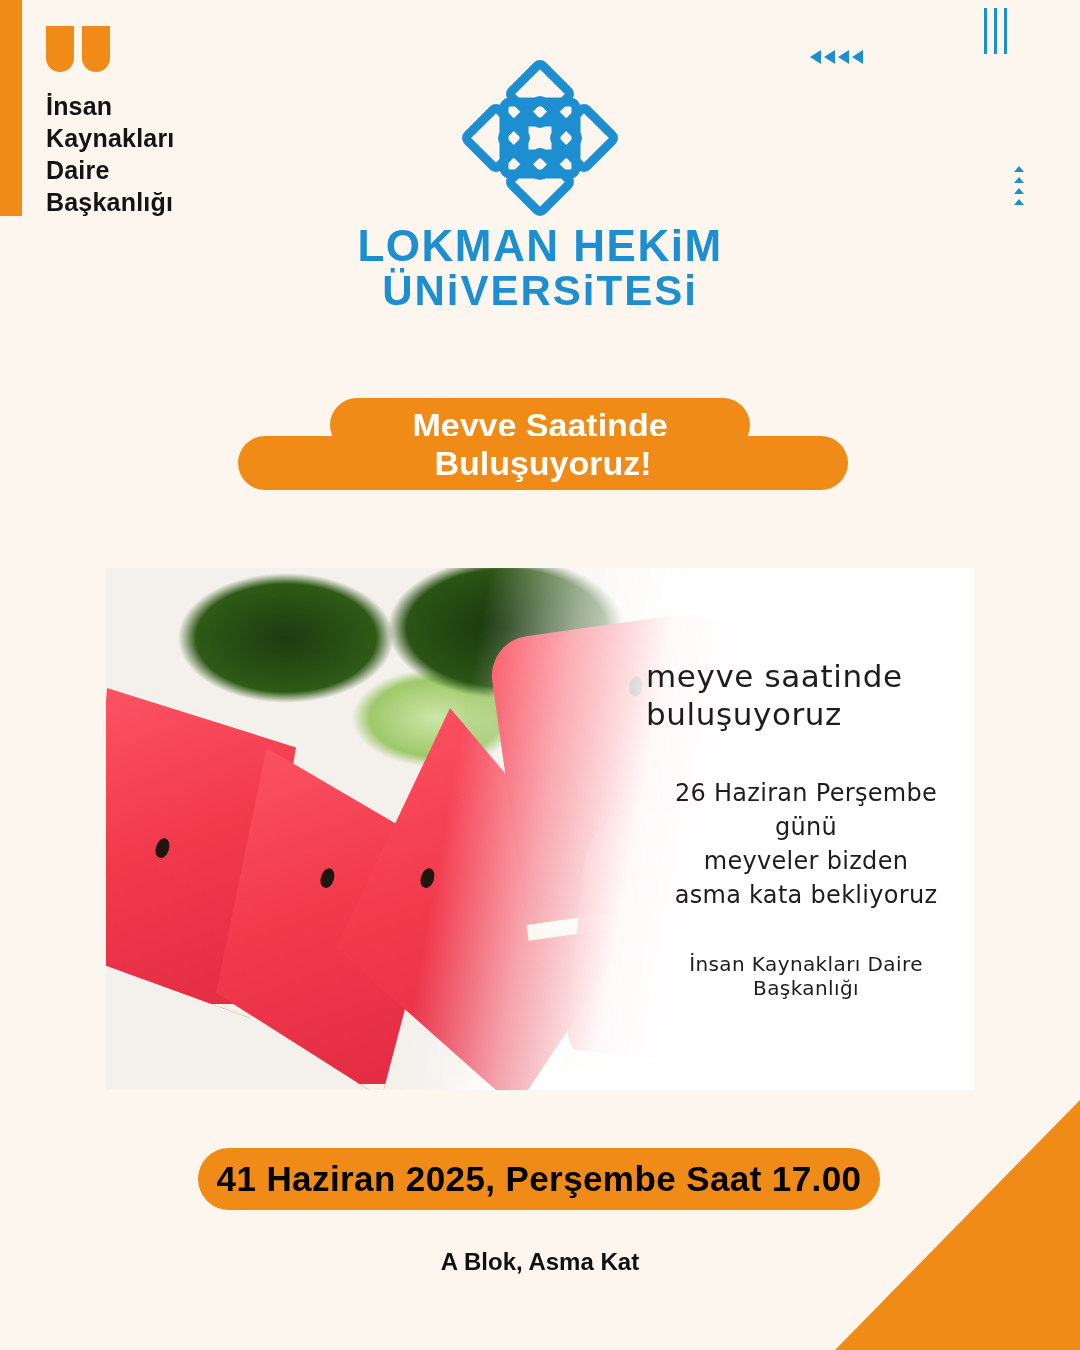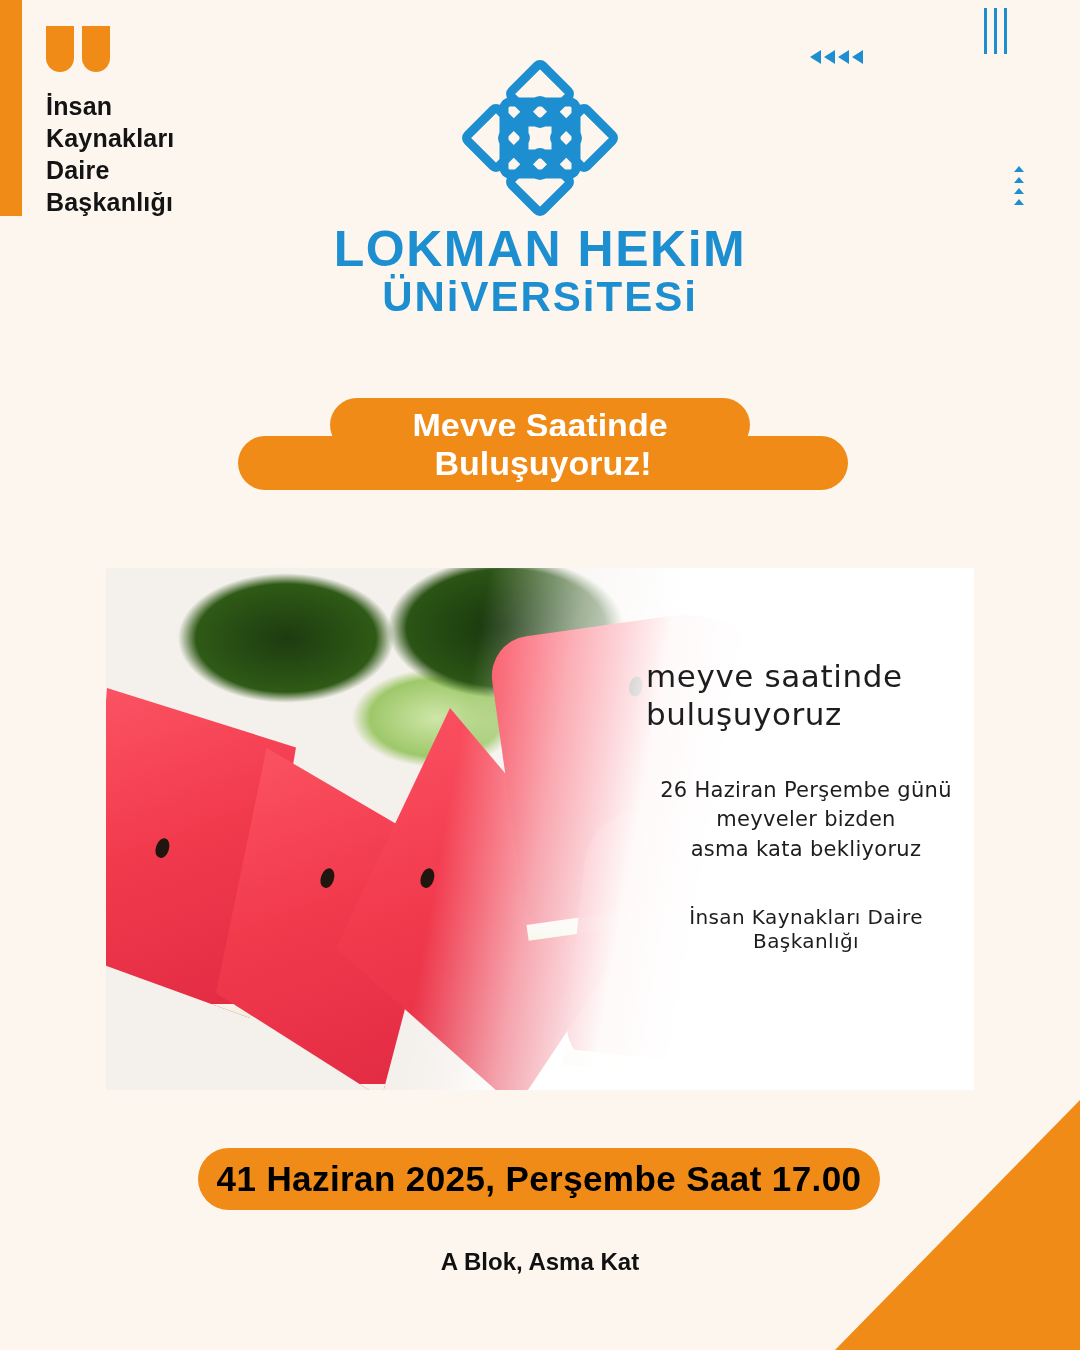--- a/index.html
+++ b/index.html
@@ -123,21 +123,21 @@
     width: 1080px;
     text-align: center;
   }
   .logo-mark {
     margin: 0 auto;
     width: 160px;
     height: 160px;
   }
   .logo-title {
     margin-top: 6px;
-    font-size: 50px;
+    font-size: 44px;
     font-weight: bold;
     letter-spacing: 1.5px;
     color: #1d8fd1;
     line-height: 1.02;
   }
   .logo-sub {
     font-size: 42px;
     font-weight: bold;
     letter-spacing: 2px;
     color: #1d8fd1;
@@ -245,21 +245,21 @@
     color: #1d1d1d;
     font-family: "DejaVu Sans", sans-serif;
   }
   .pt-head {
     font-size: 31px;
     line-height: 1.22;
     letter-spacing: .6px;
   }
   .pt-body {
     margin-top: 42px;
-    font-size: 21px;
+    font-size: 24px;
     line-height: 1.42;
     text-align: center;
     letter-spacing: .3px;
   }
   .pt-foot {
     margin-top: 40px;
     font-size: 20px;
     text-align: center;
     letter-spacing: .4px;
   }

